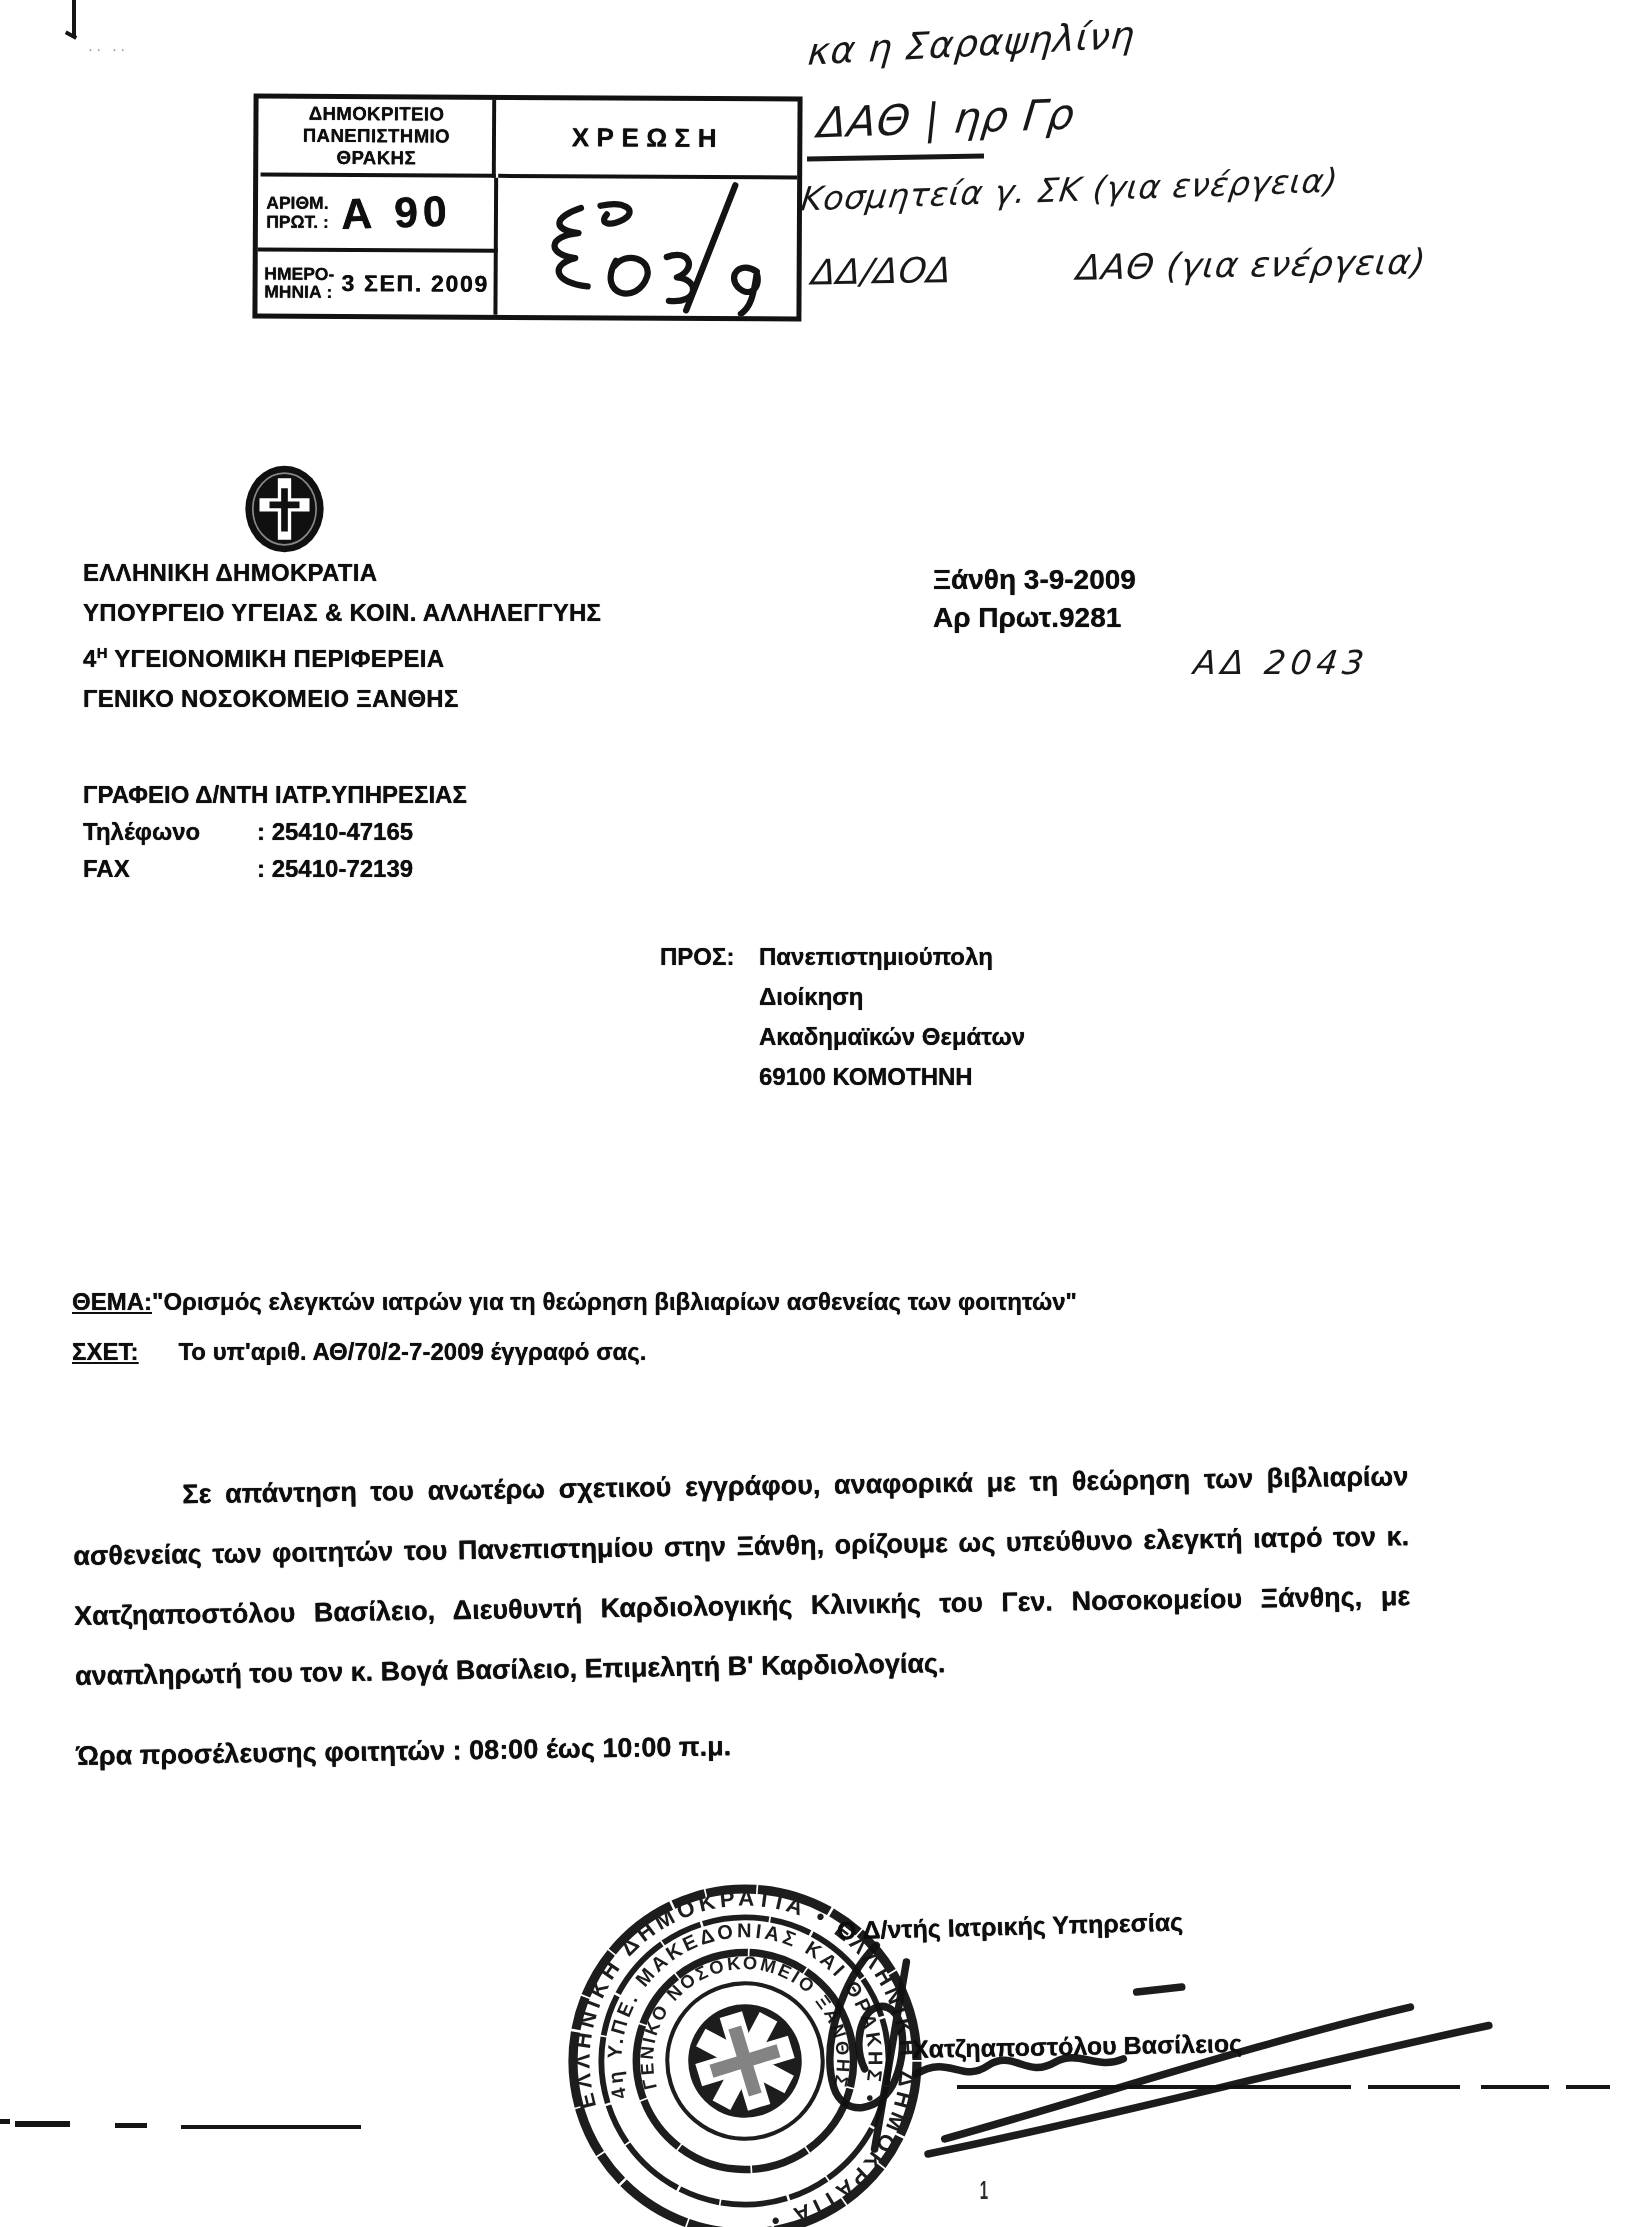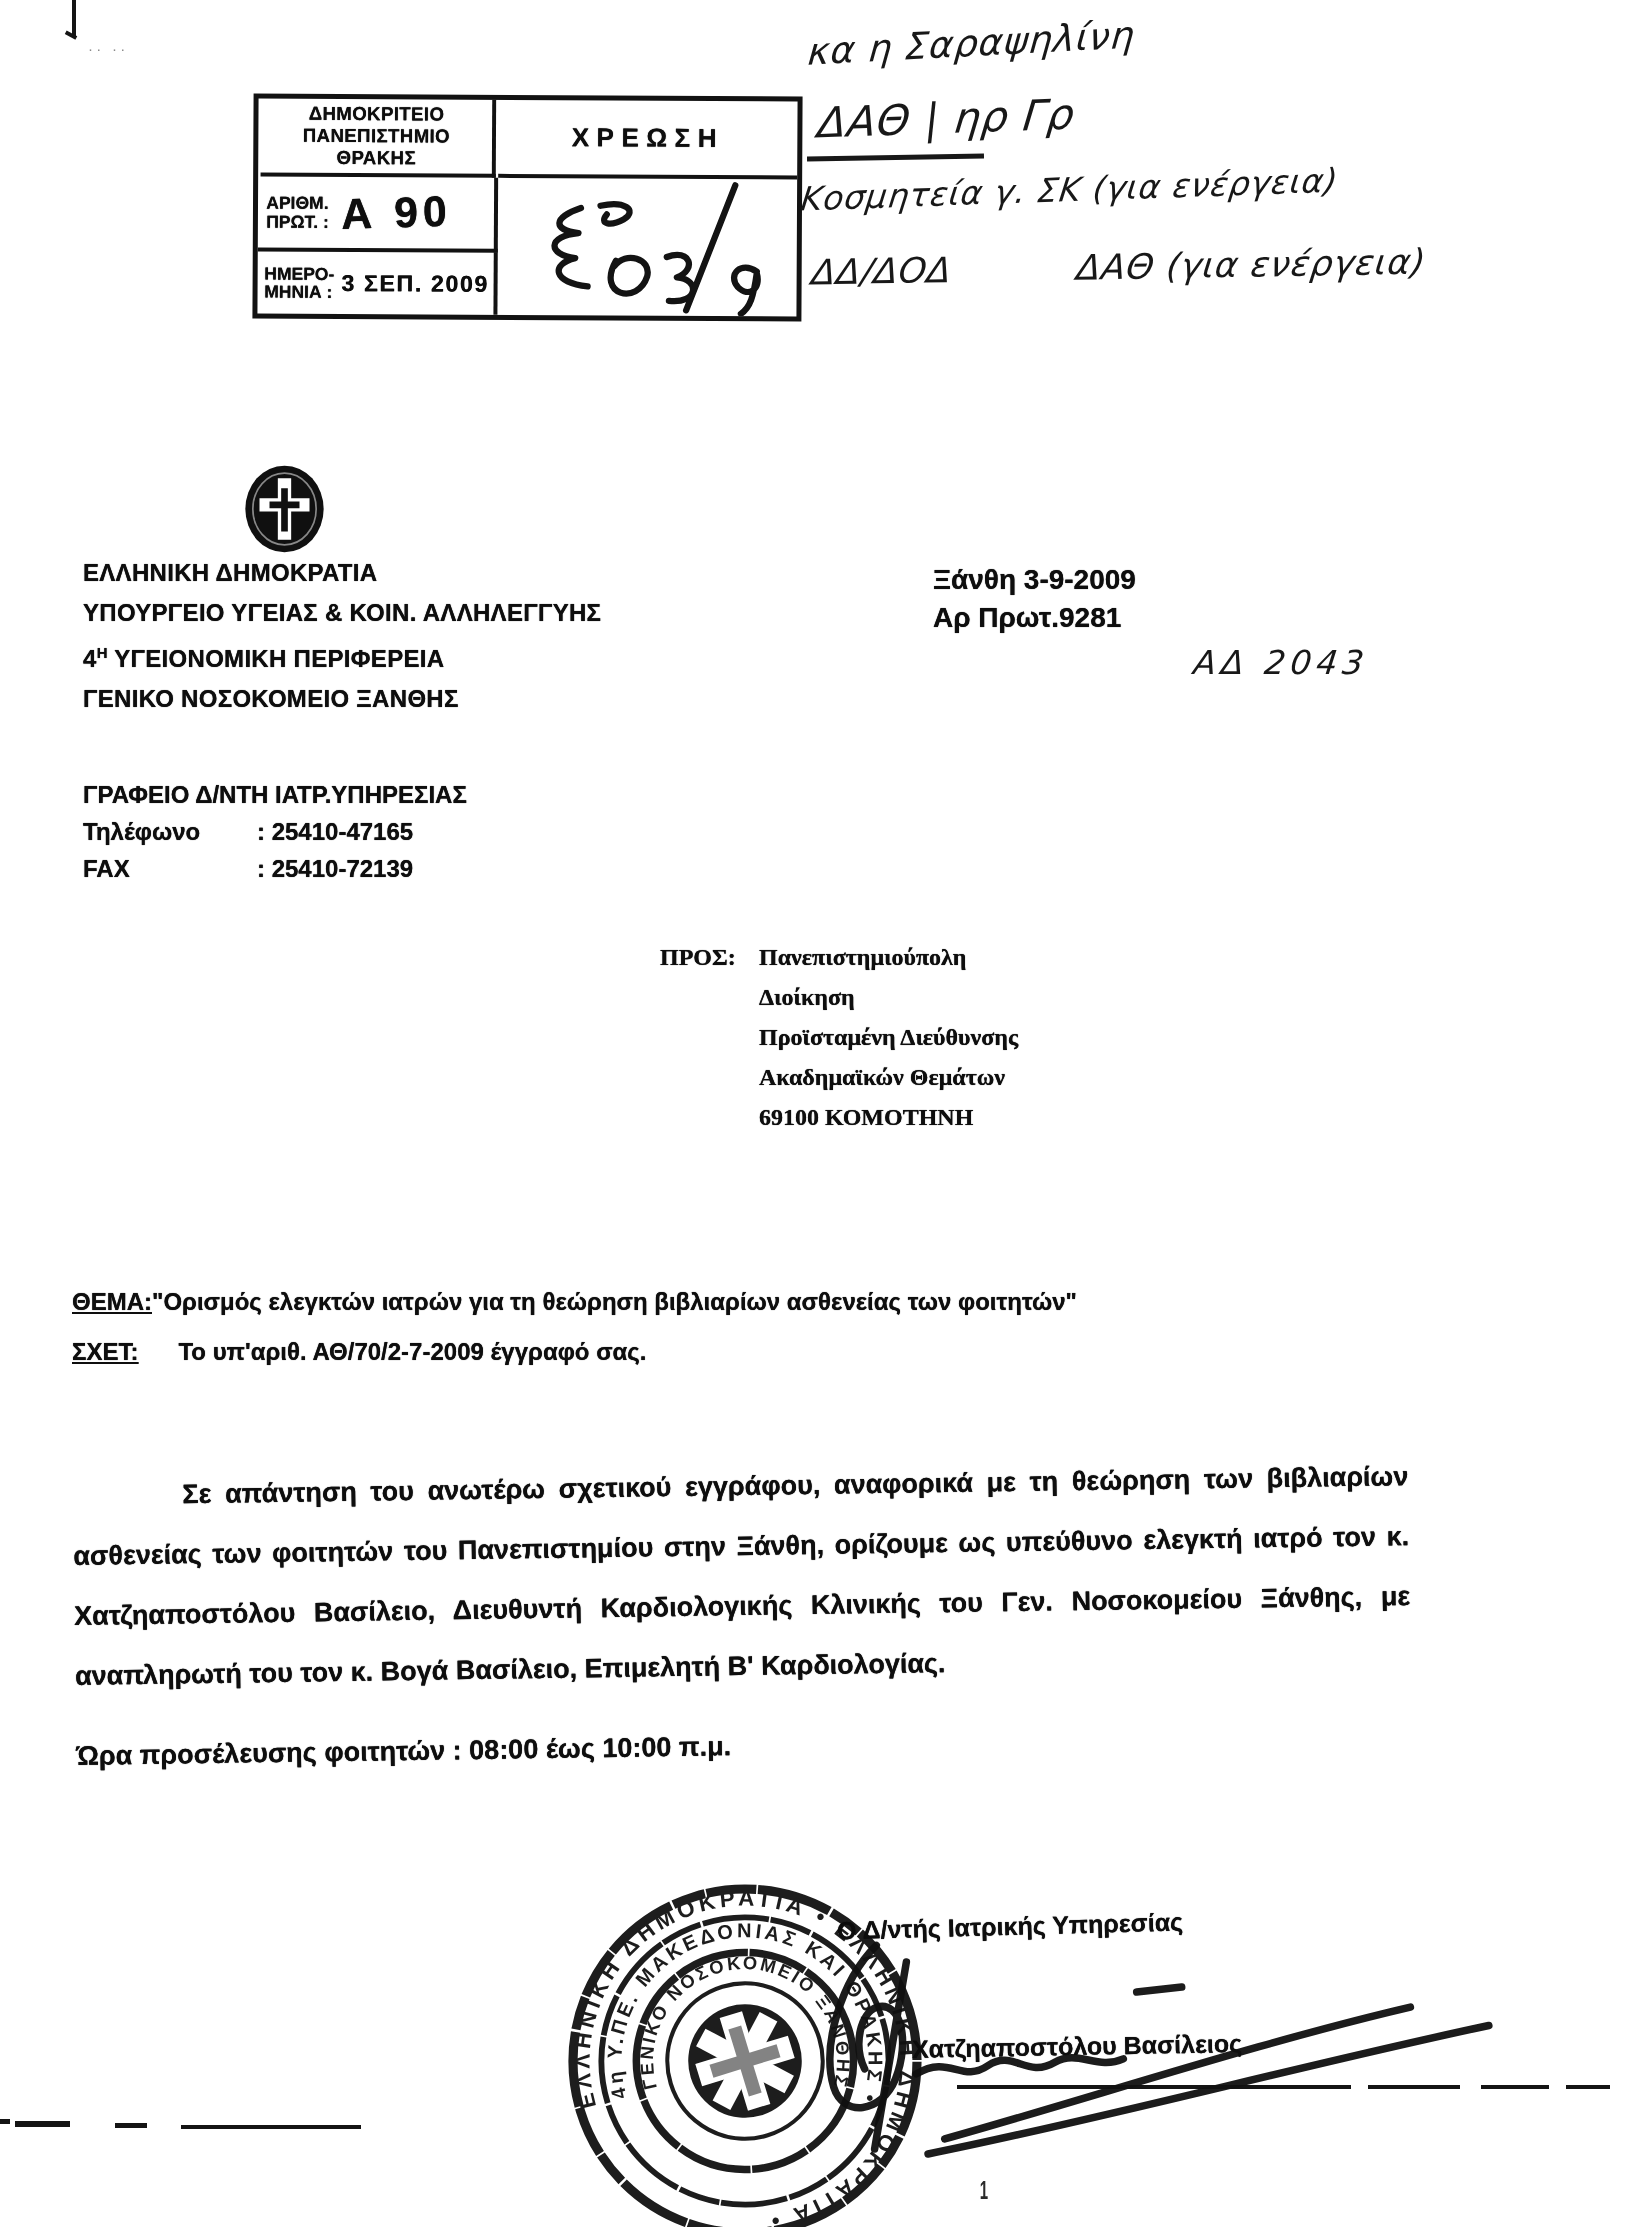--- a/index.html
+++ b/index.html
@@ -61,21 +61,21 @@
   .gov-header { left:83px; top:553px; font-weight:bold; font-size:24px; line-height:40px; letter-spacing:0.3px; text-shadow:0 0 0.8px #000; }
   .gov-header sup { font-size:0.62em; }
   .date-block { left:933px; top:561px; font-weight:bold; font-size:28px; line-height:38px; text-shadow:0 0 0.8px #000; }
 
   
   .office { left:83px; top:776px; font-weight:bold; font-size:24px; line-height:37px; text-shadow:0 0 0.8px #000; }
   .office .row { display:flex; }
   .office .lbl { width:174px; }
 
   
-  .recipient { left:660px; top:937px; font-weight:bold; font-size:24px; line-height:40px; display:flex; text-shadow:0 0 0.8px #000;font-family:Liberation Serif, serif; }
+  .recipient { left:660px; top:937px; font-weight:bold; font-size:24px; line-height:40px; display:flex; text-shadow:0 0 0.8px #000; }
   .recipient .lbl { width:99px; flex:none; }
 
   
   .subject { left:72px; top:1277px; width:1369px; font-weight:bold; font-size:24px; line-height:50px; text-shadow:0 0 0.8px #000; }
   .subject .ref-lbl { margin-right:40px; }
 
   
   .body-text {
     left:72px; top:1466px; width:1336px; font-weight:bold; font-size:27px; line-height:60px;
     text-align:justify; transform:rotate(-0.85deg); transform-origin:0 0; text-shadow:0 0 0.8px #000;
@@ -176,21 +176,20 @@
       <span class="lbl">FAX</span>
       <span>: 25410-72139</span>
     </div>
   </div>
 
   <div class="abs recipient">
     <div class="lbl">ΠΡΟΣ:</div>
     <div>
       <div>Πανεπιστημιούπολη</div>
       <div>Διοίκηση</div>
-      <div>Προϊσταμένη Διεύθυνσης</div>
       <div>Ακαδημαϊκών Θεμάτων</div>
       <div>69100 ΚΟΜΟΤΗΝΗ</div>
     </div>
   </div>
 
   <div class="abs subject">
     <div><span class="b">ΘΕΜΑ:</span><span>"Ορισμός ελεγκτών ιατρών για τη θεώρηση βιβλιαρίων ασθενείας των φοιτητών"</span></div>
     <div><span class="b ref-lbl">ΣΧΕΤ:</span><span>Το υπ'αριθ. ΑΘ/70/2-7-2009 έγγραφό σας.</span></div>
   </div>
 

